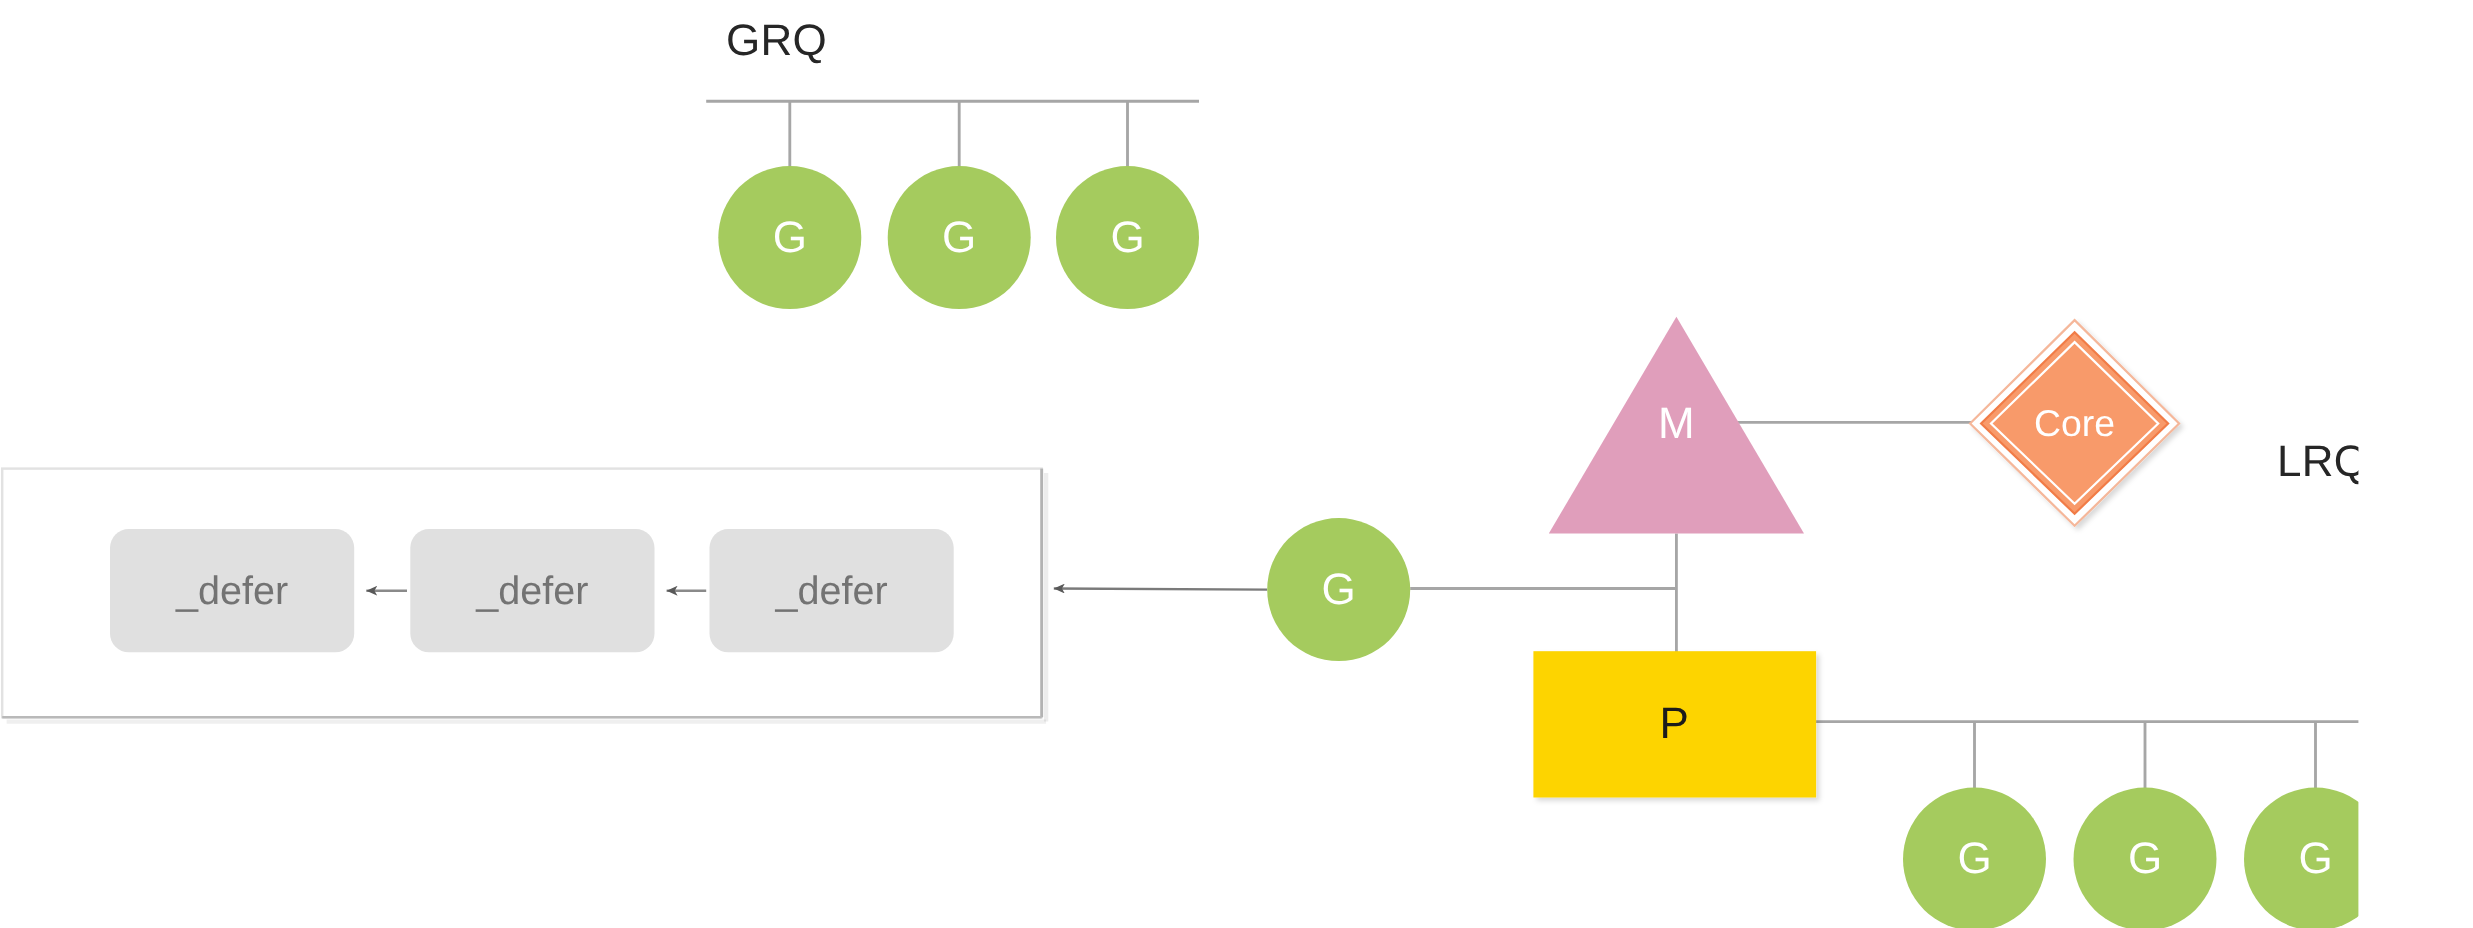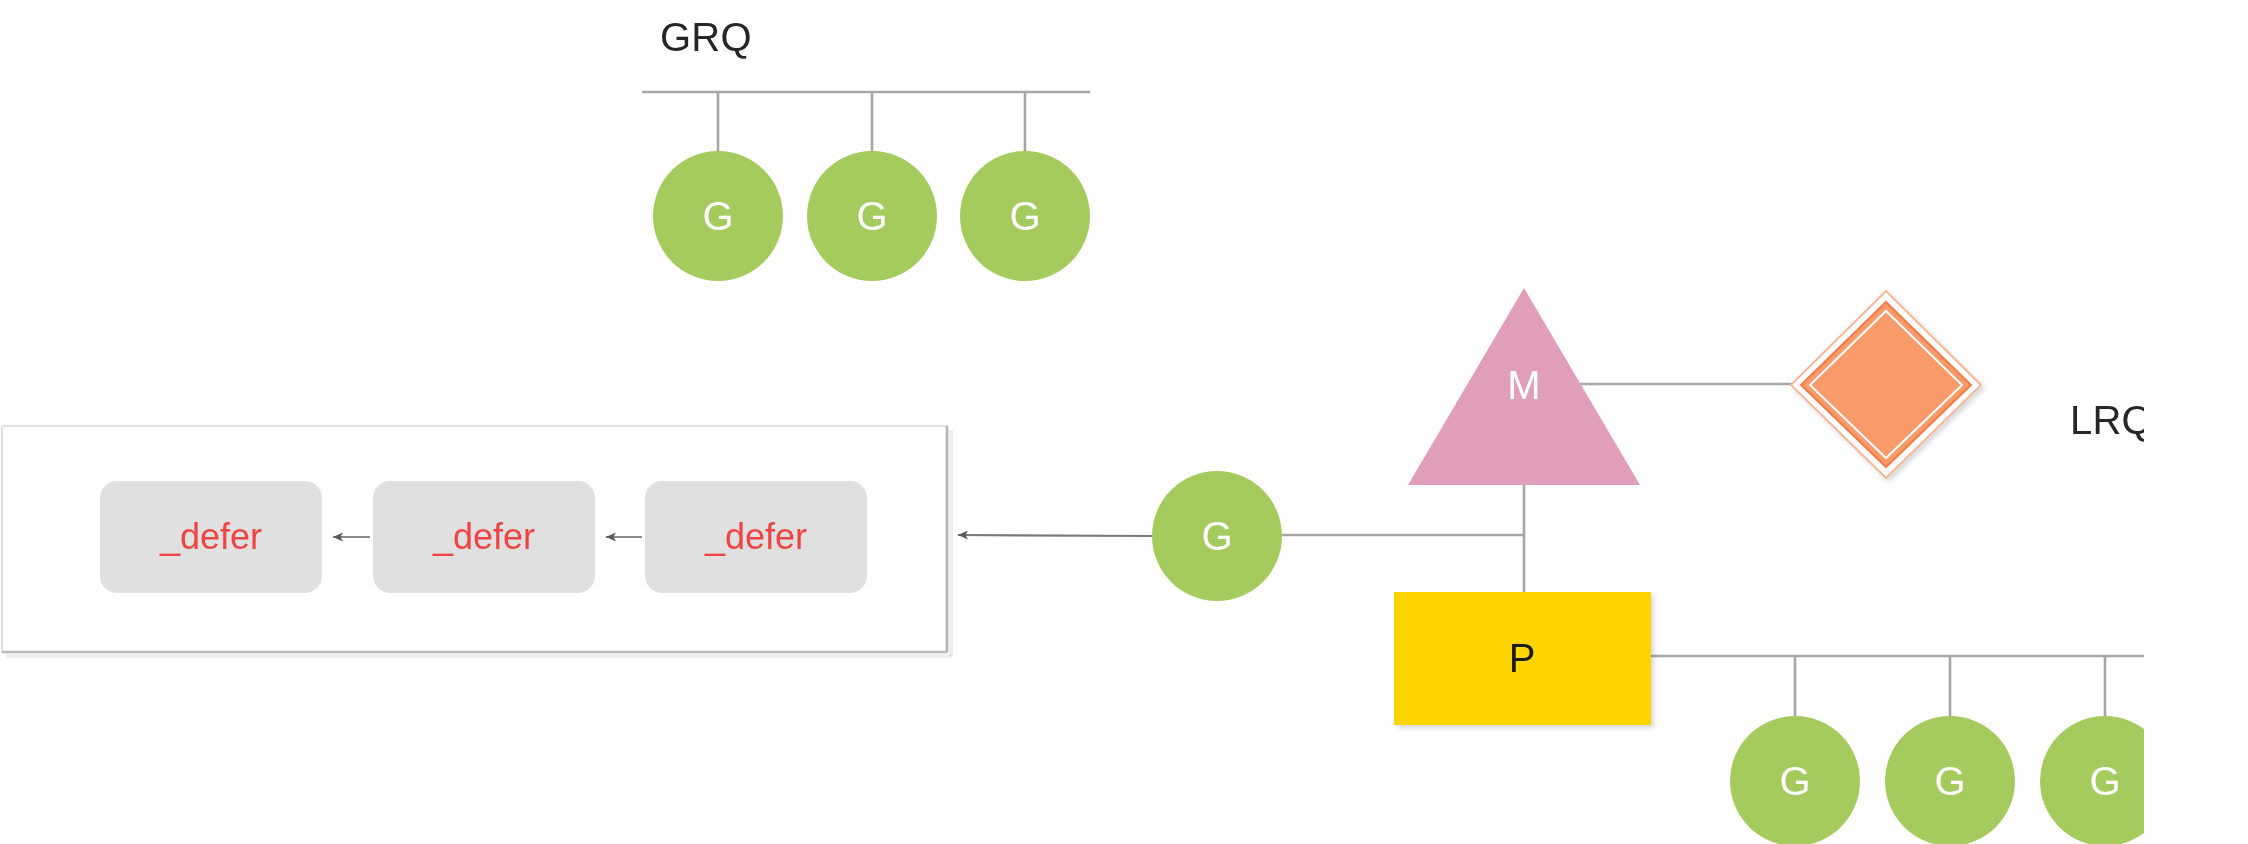--- a/index.html
+++ b/index.html
@@ -51,21 +51,21 @@
   }
   .core-text {
     color: #ffffff;
     font-size: 34px;
   }
   .p-text {
     color: #1b1b1b;
     font-size: 40px;
   }
   .defer-text {
-    color: #ef4444;
+    color: #737373;
     font-size: 36px;
   }
 </style>
 </head>
 <body>
 
 <div id="stage">
 
   <svg class="layer" viewBox="0 0 2248 844" preserveAspectRatio="none">
     <defs>
@@ -155,20 +155,21 @@
   <div class="node-label g-text" style="left:990px; top:181px; width:70px; height:70px;">G</div>
 
   <div class="node-label g-text" style="left:1760px; top:746px; width:70px; height:70px;">G</div>
   <div class="node-label g-text" style="left:1915px; top:746px; width:70px; height:70px;">G</div>
   <div class="node-label g-text" style="left:2070px; top:746px; width:70px; height:70px;">G</div>
 
   <div class="node-label g-text" style="left:1182px; top:501px; width:70px; height:70px;">G</div>
 
   <div class="node-label m-text" style="left:1489px; top:350px; width:70px; height:70px;">M</div>
 
+  <div class="node-label core-text" style="left:1816px; top:350px; width:140px; height:70px;">Core</div>
 
   <div class="node-label p-text" style="left:1487px; top:623px; width:70px; height:70px;">P</div>
 
   <div class="node-label defer-text" style="left:100px; top:481px; width:222px; height:112px;">_defer</div>
   <div class="node-label defer-text" style="left:373px; top:481px; width:222px; height:112px;">_defer</div>
   <div class="node-label defer-text" style="left:645px; top:481px; width:222px; height:112px;">_defer</div>
 
 </div>
 
 </body></html>

